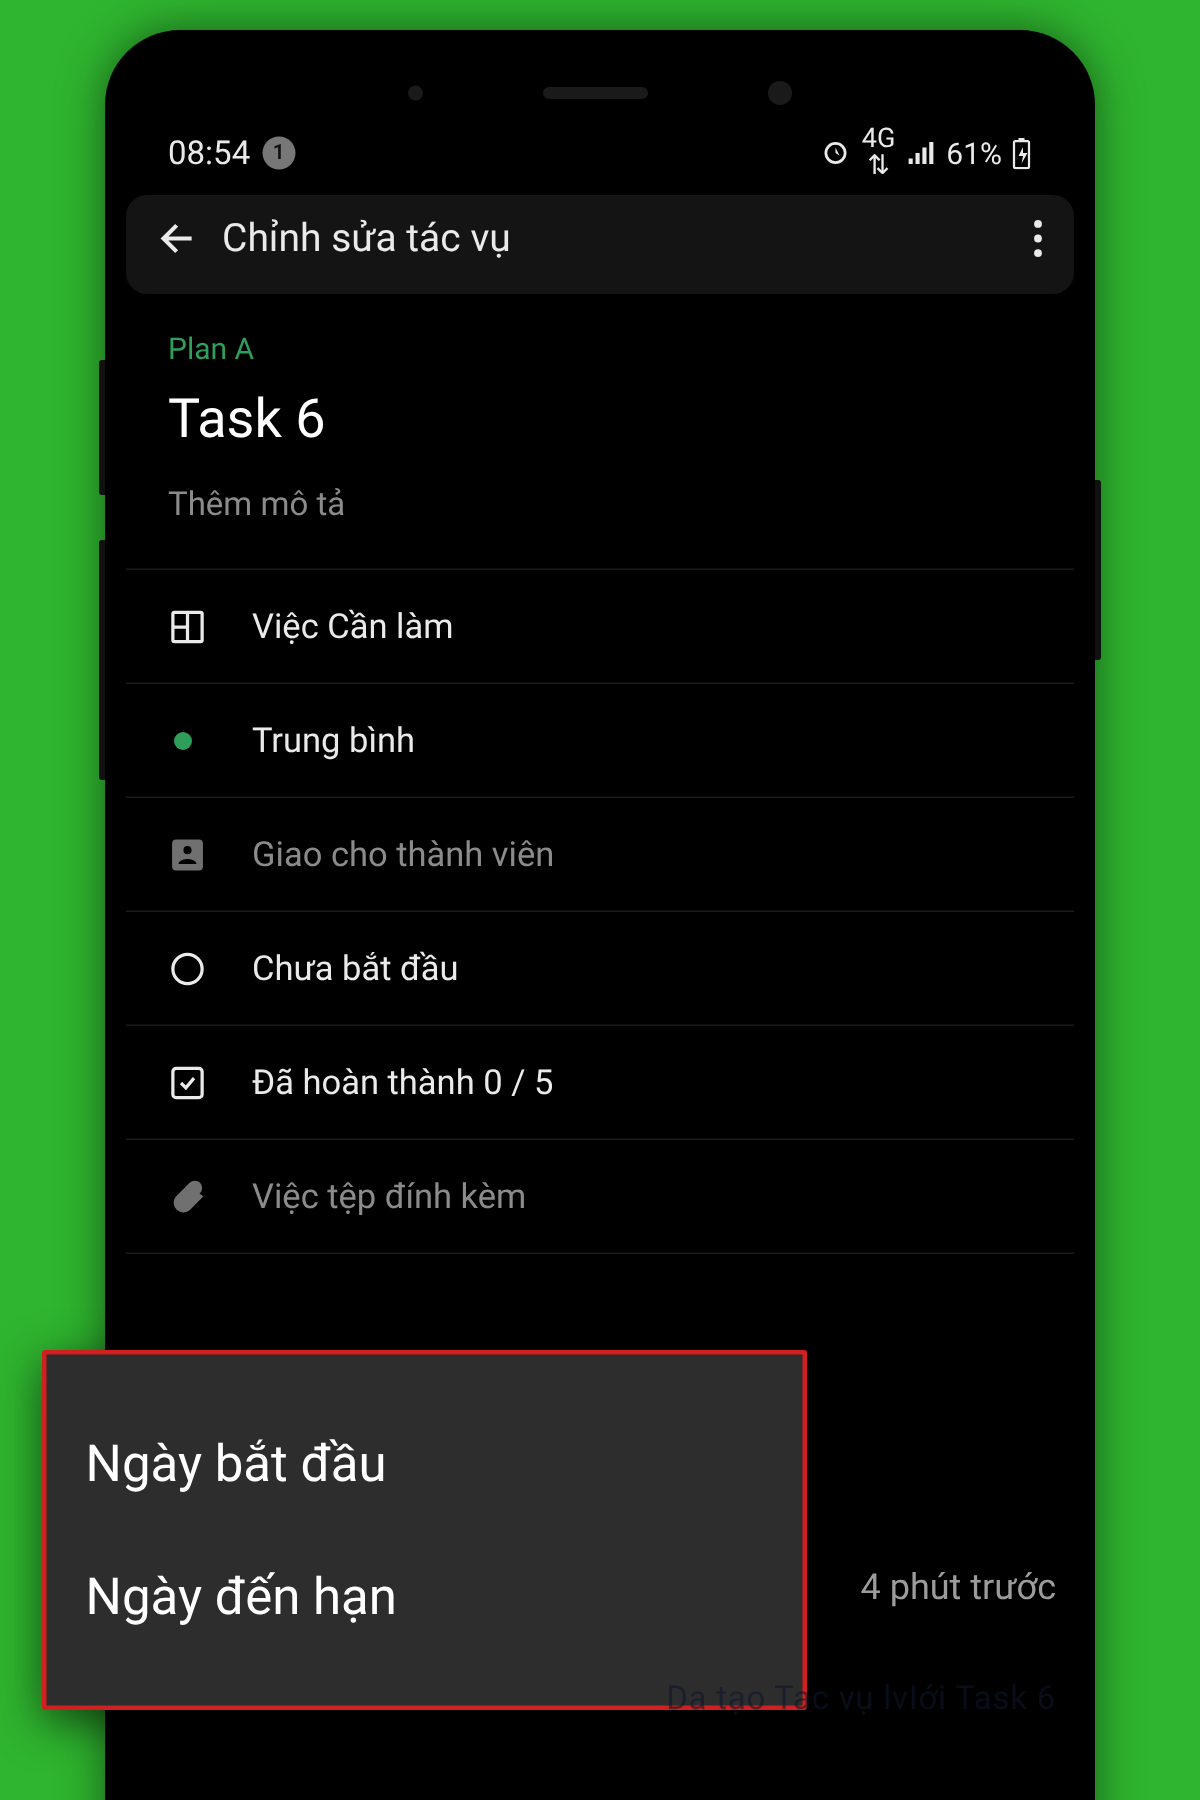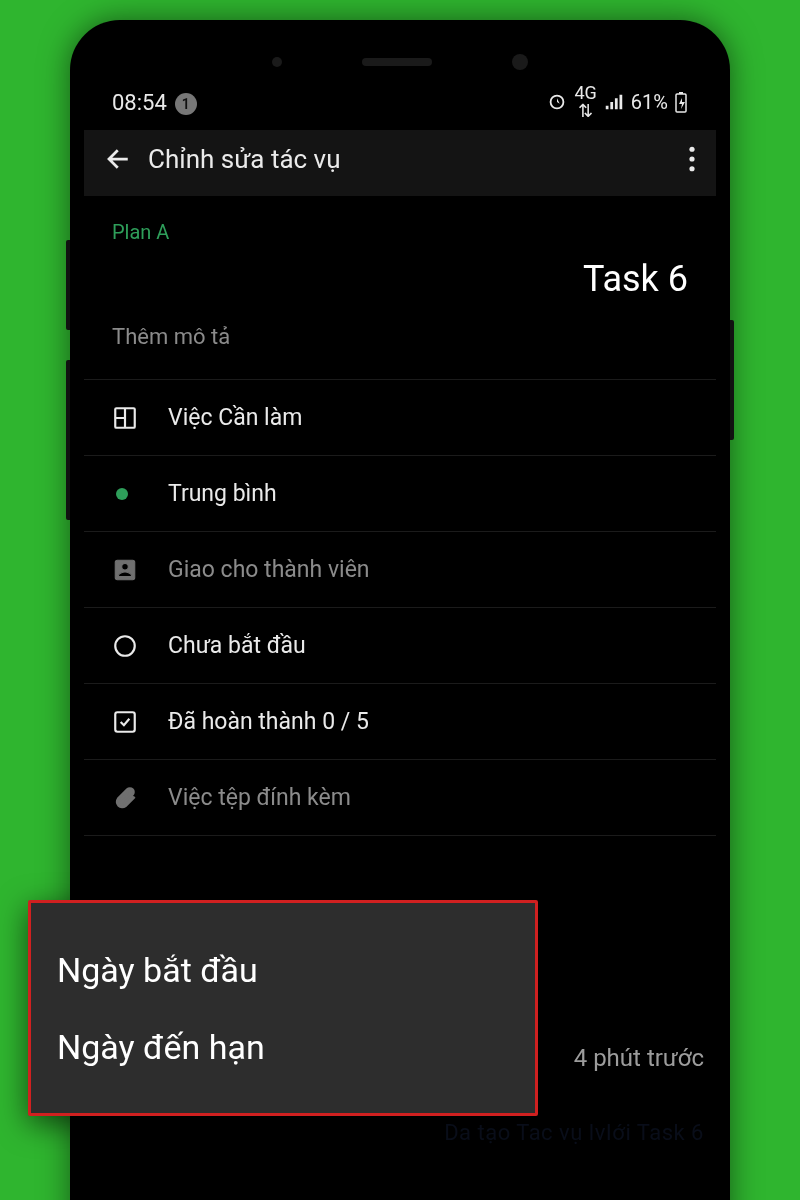--- a/index.html
+++ b/index.html
@@ -45,56 +45,56 @@
 
   .statusbar {
     display: flex;
     justify-content: space-between;
     align-items: center;
     padding: 50px 28px 10px 28px;
     color: #e9e9e9;
     font-size: 22px;
     font-weight: 400;
   }
-  .sb-left { display: flex; align-items: flex-end; gap: 8px; }
+  .sb-left { display: flex; align-items: center; gap: 8px; }
   .sb-badge {
     display: inline-flex; align-items:center; justify-content:center;
     width: 22px; height: 22px; border-radius: 50%;
     background: #777; color: #111; font-size: 14px; font-weight: 600;
   }
   .sb-right { display: flex; align-items: center; gap: 6px; font-size: 20px; }
   .sb-right svg { fill: #e9e9e9; }
 
   .appbar {
     display: flex;
     align-items: center;
     padding: 14px 20px 22px 20px;
     background: #141414;
     color: #eaeaea;
+    border-radius: 14px;
   }
   .appbar .back { width: 44px; display:flex; align-items:center; }
   .appbar .title { flex: 1; font-size: 26px; font-weight: 400; }
   .appbar .more { width: 30px; display:flex; justify-content:flex-end; }
 
   .content {
     background: #000;
     color: #e6e6e6;
     padding: 20px 0 0 0;
   }
   .plan {
     color: #2e9e5a;
     font-size: 20px;
     padding: 4px 28px 8px 28px;
   }
   .taskname {
     color: #fff;
     font-size: 36px;
     font-weight: 400;
     padding: 6px 28px 16px 28px;
-    text-align: right;
   }
   .desc {
     color: #8b8b8b;
     font-size: 22px;
     padding: 8px 28px 30px 28px;
   }
 
   .row {
     display: flex;
     align-items: center;
@@ -123,21 +123,21 @@
 
   .side-btn-l1 { position:absolute; left:-4px; top:220px; width:4px; height:90px; background:#111; border-radius:2px 0 0 2px; }
   .side-btn-l2 { position:absolute; left:-4px; top:340px; width:4px; height:160px; background:#111; border-radius:2px 0 0 2px; }
   .side-btn-r  { position:absolute; right:-4px; top:300px; width:4px; height:120px; background:#111; border-radius:0 2px 2px 0; }
 
   .callout {
     position: absolute;
     left: 28px;
     top: 900px;
     width: 510px;
-    height: 216px;
+    height: 240px;
     background: #2d2d2d;
     border: 3px solid #d02020;
     border-radius: 2px;
     box-shadow: 0 8px 30px rgba(0,0,0,0.6);
     color: #fff;
     padding: 28px 26px;
     display: flex;
     flex-direction: column;
     justify-content: space-around;
   }

